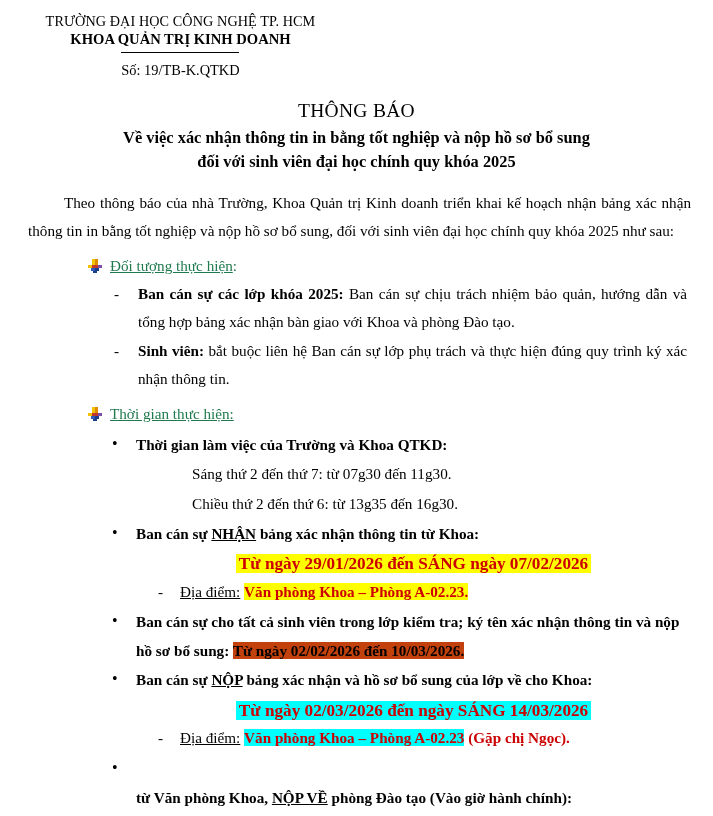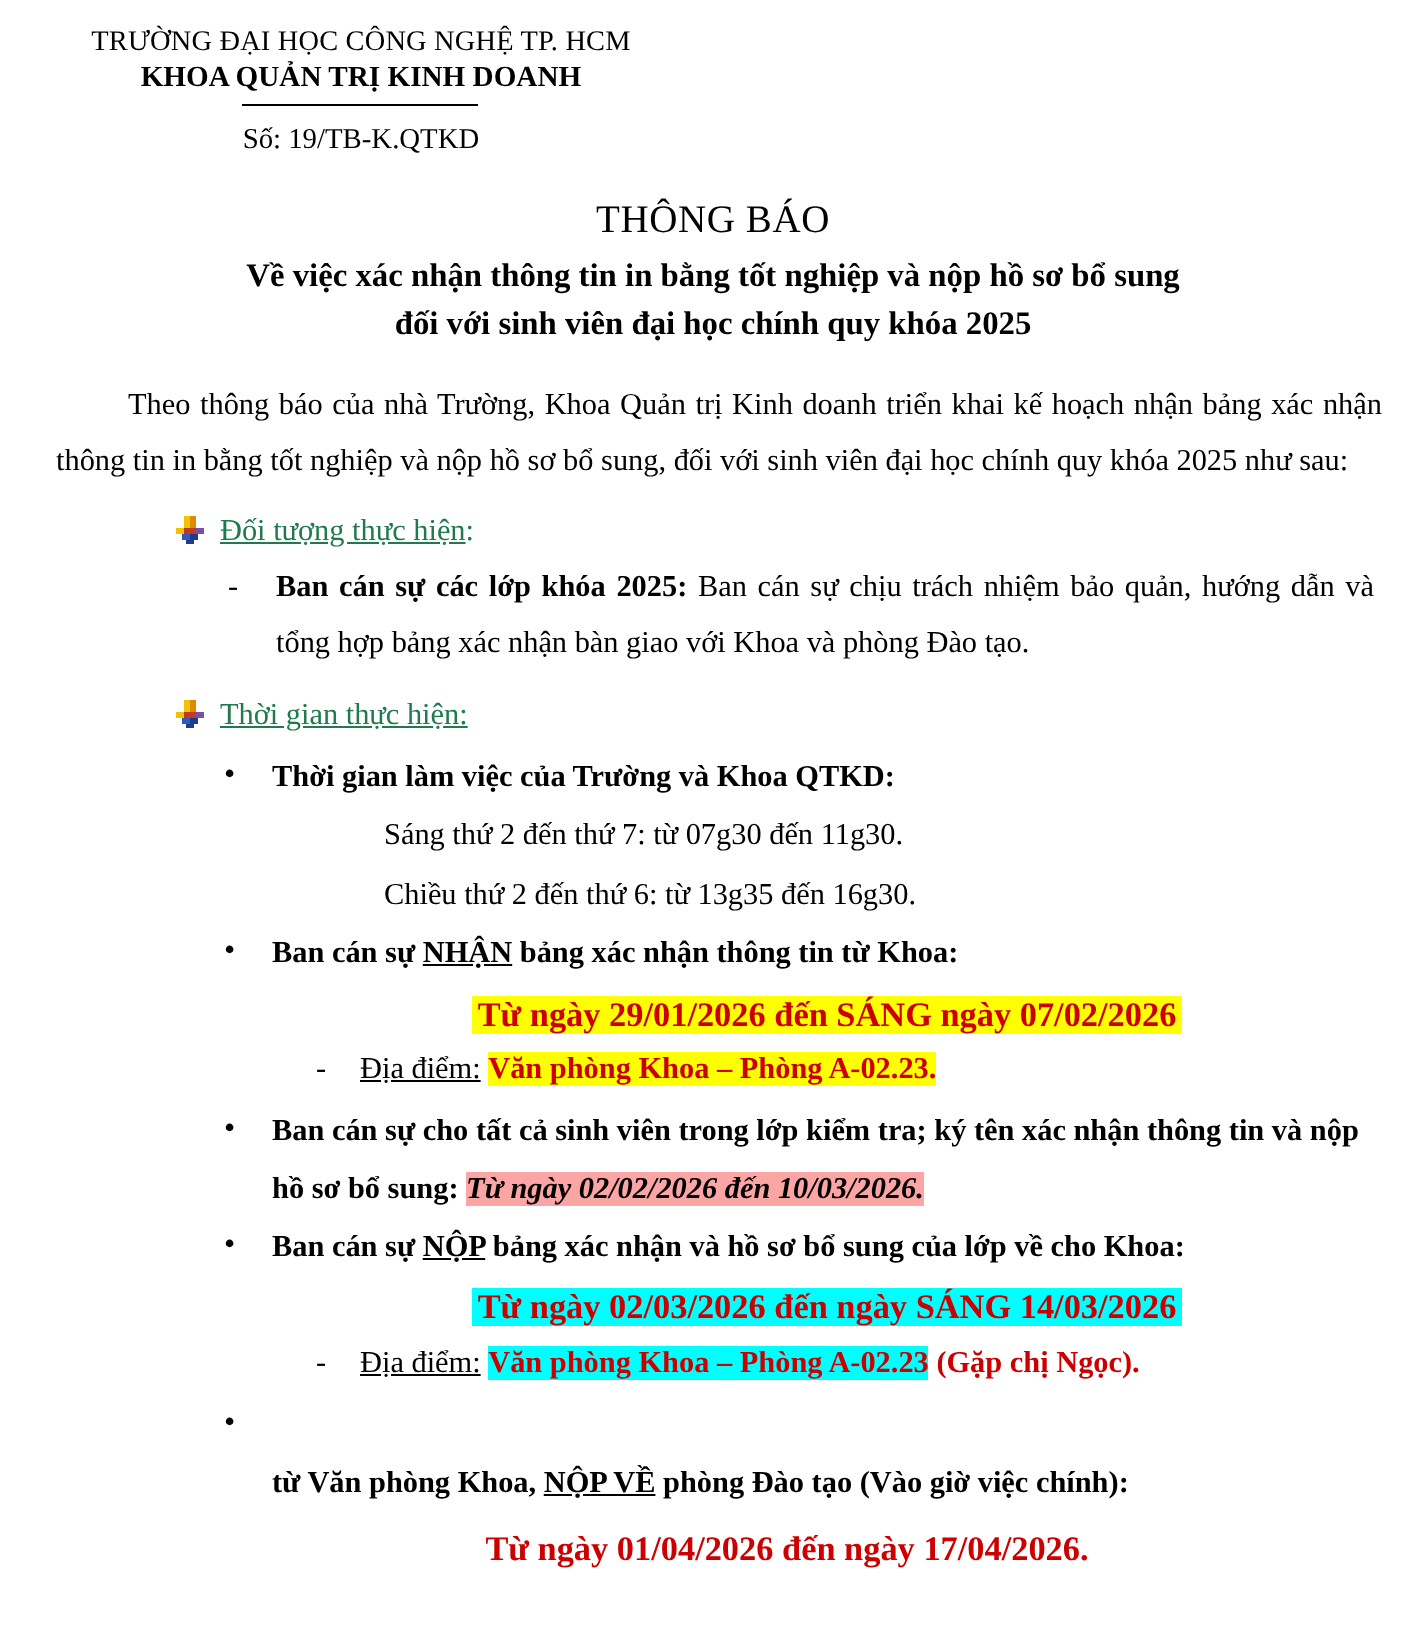--- a/index.html
+++ b/index.html
@@ -186,21 +186,21 @@
   .u { text-decoration: underline; }
   .indent-time {
     display: block;
     padding-left: 56px;
     font-size: 15.2px;
     line-height: 1.95;
   }
 
   
   .hl-yellow { background: #FFFF00; }
-  .hl-green  { background: #fca5a5; font-style: italic; }
+  .hl-green  { background: #c2410c; }
   .hl-cyan   { background: #00FFFF; }
   .red-b { color: #CC0000; font-weight: bold; }
   .black-b { color: #000000; font-weight: bold; }
 
   .big-date {
     display: block;
     text-align: center;
     font-size: 17.2px;
     font-weight: bold;
     margin-top: 3px;
@@ -268,20 +268,21 @@
           <rect x="3" y="9" width="4" height="3" fill="#2F5BB7"></rect>
           <rect x="7" y="9" width="4" height="3" fill="#1B3E8C"></rect>
           <rect x="5" y="12" width="4" height="2" fill="#1B3E8C"></rect>
         </svg>
       </span>
       <span><span class="sec-head-text">Đối tượng thực hiện</span><span class="sec-head-colon">:</span></span>
     </div>
 
     <ul class="dash-list">
       <li><span class="b">Ban cán sự các lớp khóa 2025:</span><span> Ban cán sự chịu trách nhiệm bảo quản, hướng dẫn và tổng hợp bảng xác nhận bàn giao với Khoa và phòng Đào tạo.</span></li>
+      <li><span class="b">Sinh viên:</span><span> bắt buộc liên hệ Ban cán sự lớp phụ trách và thực hiện đúng quy trình ký xác nhận thông tin.</span></li>
     </ul>
 
     <div class="sec-head">
       <span class="arrow-icon">
         <svg viewBox="0 0 14 14" width="14" height="14" xmlns="http://www.w3.org/2000/svg">
           <rect x="4" y="0" width="3" height="6" fill="#F2C300"></rect>
           <rect x="7" y="0" width="3" height="6" fill="#E08A00"></rect>
           <rect x="0" y="6" width="4" height="3" fill="#F2C300"></rect>
           <rect x="4" y="6" width="6" height="3" fill="#C0392B"></rect>
           <rect x="10" y="6" width="4" height="3" fill="#7B4FA8"></rect>
@@ -312,19 +313,19 @@
       </li>
 
       <li>
         <span class="b">Ban cán sự </span><span class="b u">NỘP</span><span class="b"> bảng xác nhận và hồ sơ bổ sung của lớp về cho Khoa:</span>
         <span class="big-date"><span class="inner hl-cyan red-b">Từ ngày 02/03/2026 đến ngày SÁNG 14/03/2026</span></span>
         <span class="sub-dash"><span class="u">Địa điểm:</span> <span class="hl-cyan red-b">Văn phòng Khoa – Phòng A-02.23</span><span class="red-b"> (Gặp chị Ngọc).</span></span>
       </li>
 
       <li>
         <br>
-        <span class="b">từ Văn phòng Khoa, </span><span class="b u">NỘP VỀ</span><span class="b"> phòng Đào tạo (Vào giờ việc chính):</span>
+        <span class="b">từ Văn phòng Khoa, </span><span class="b u">NỘP VỀ</span><span class="b"> phòng Đào tạo (Vào giờ hành chính):</span>
         <span class="final-date">Từ ngày 01/04/2026 đến ngày 17/04/2026.</span>
       </li>
 
     </ul>
   </div>
 </div>
 
 </body></html>

